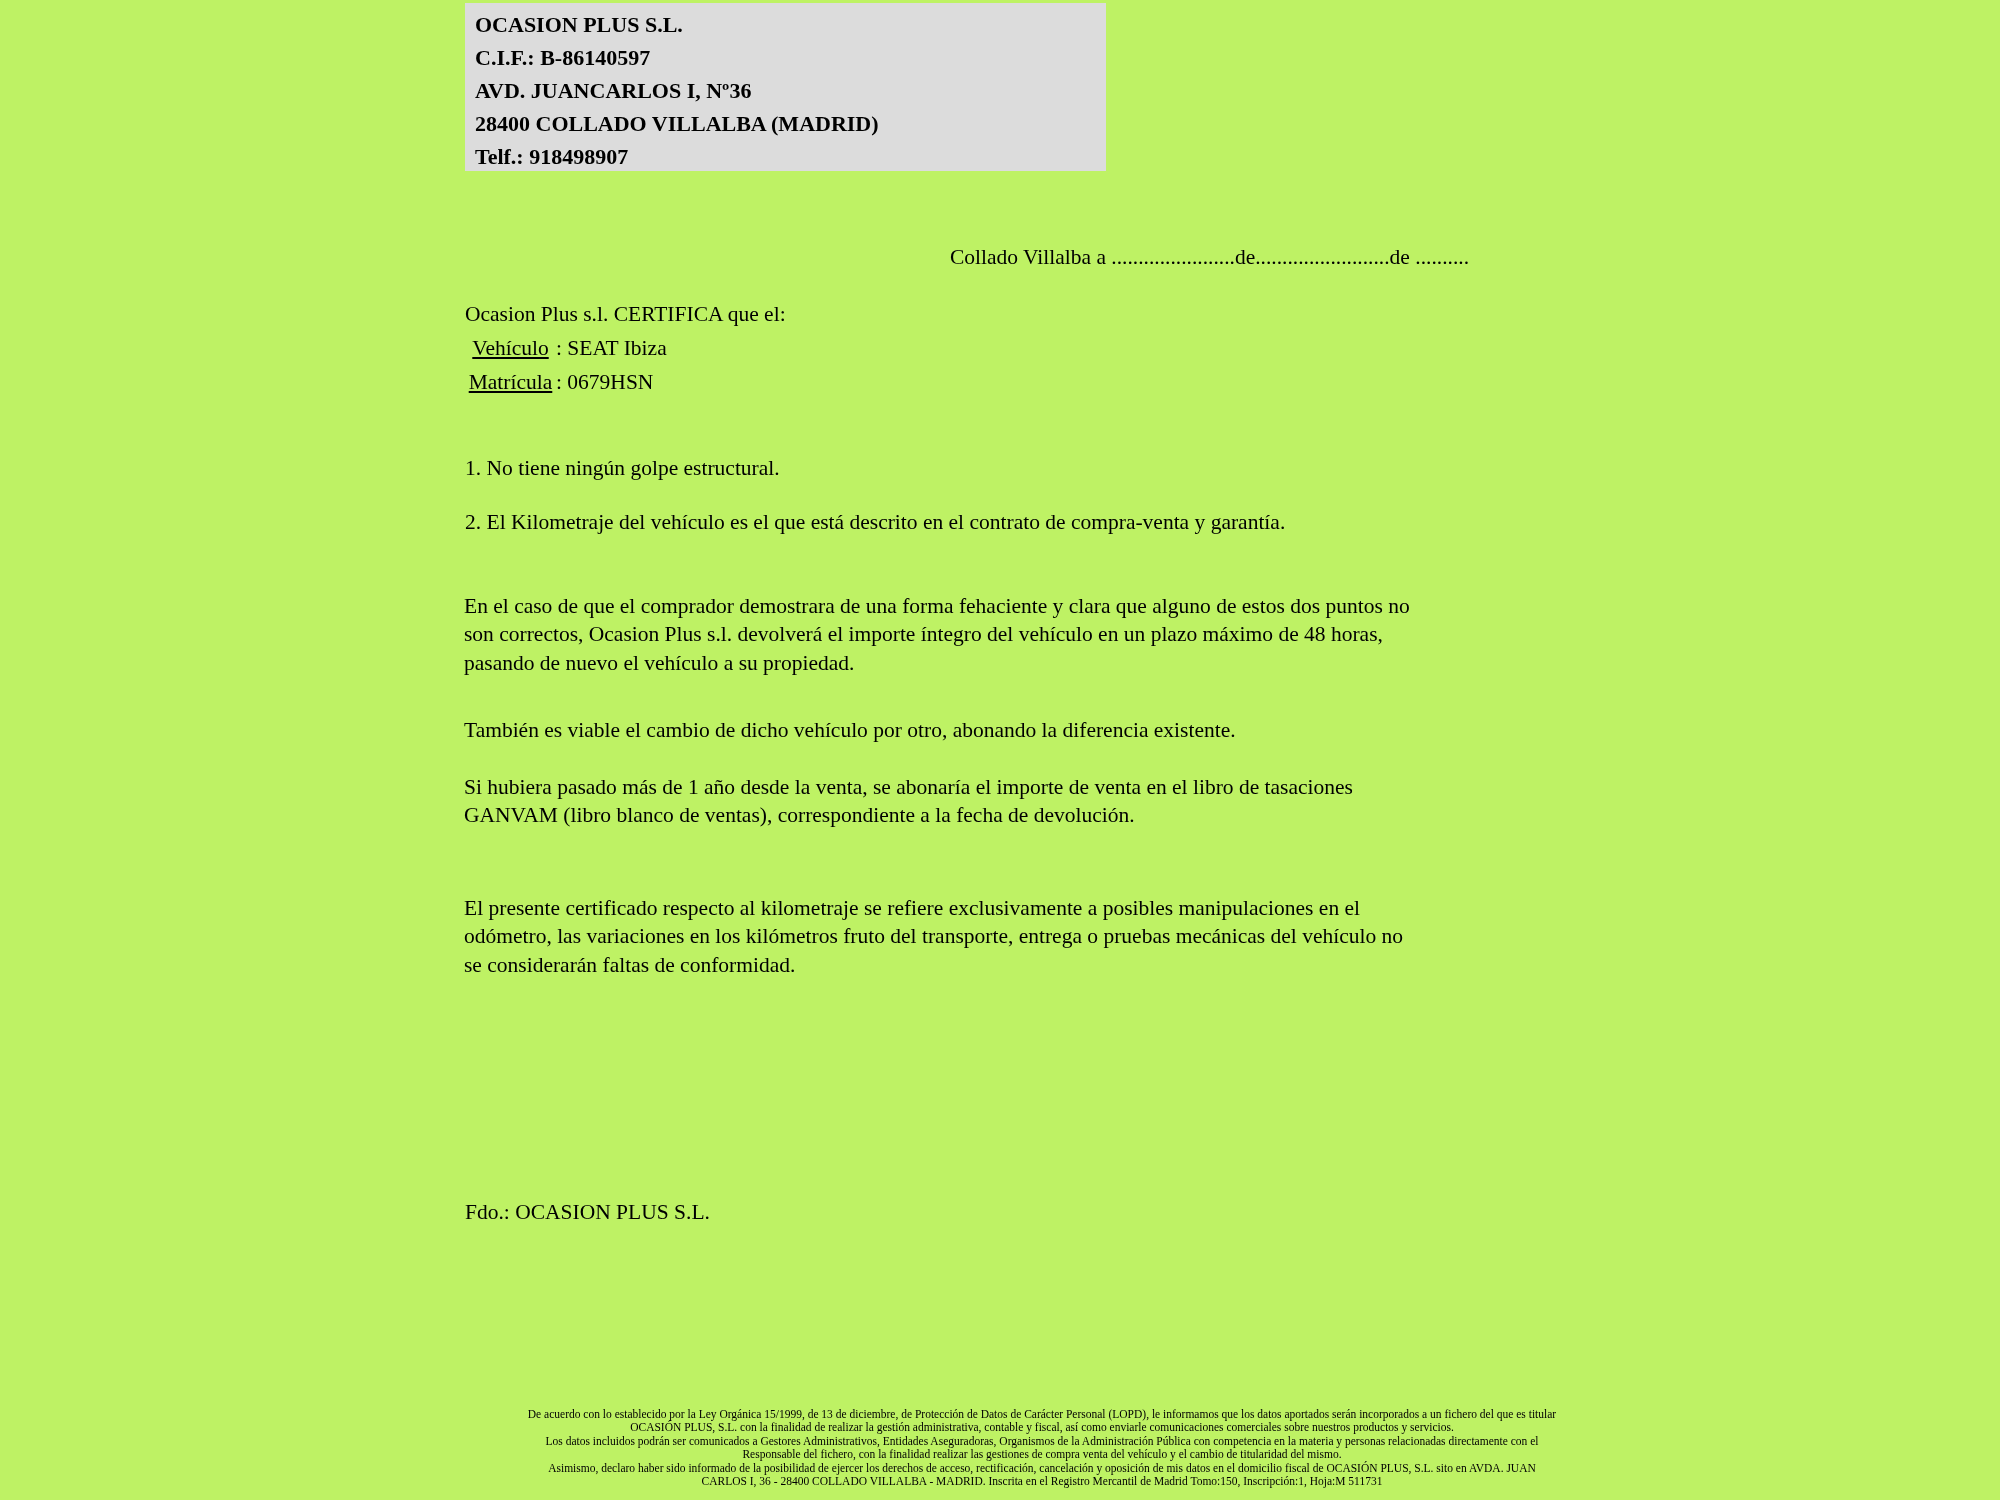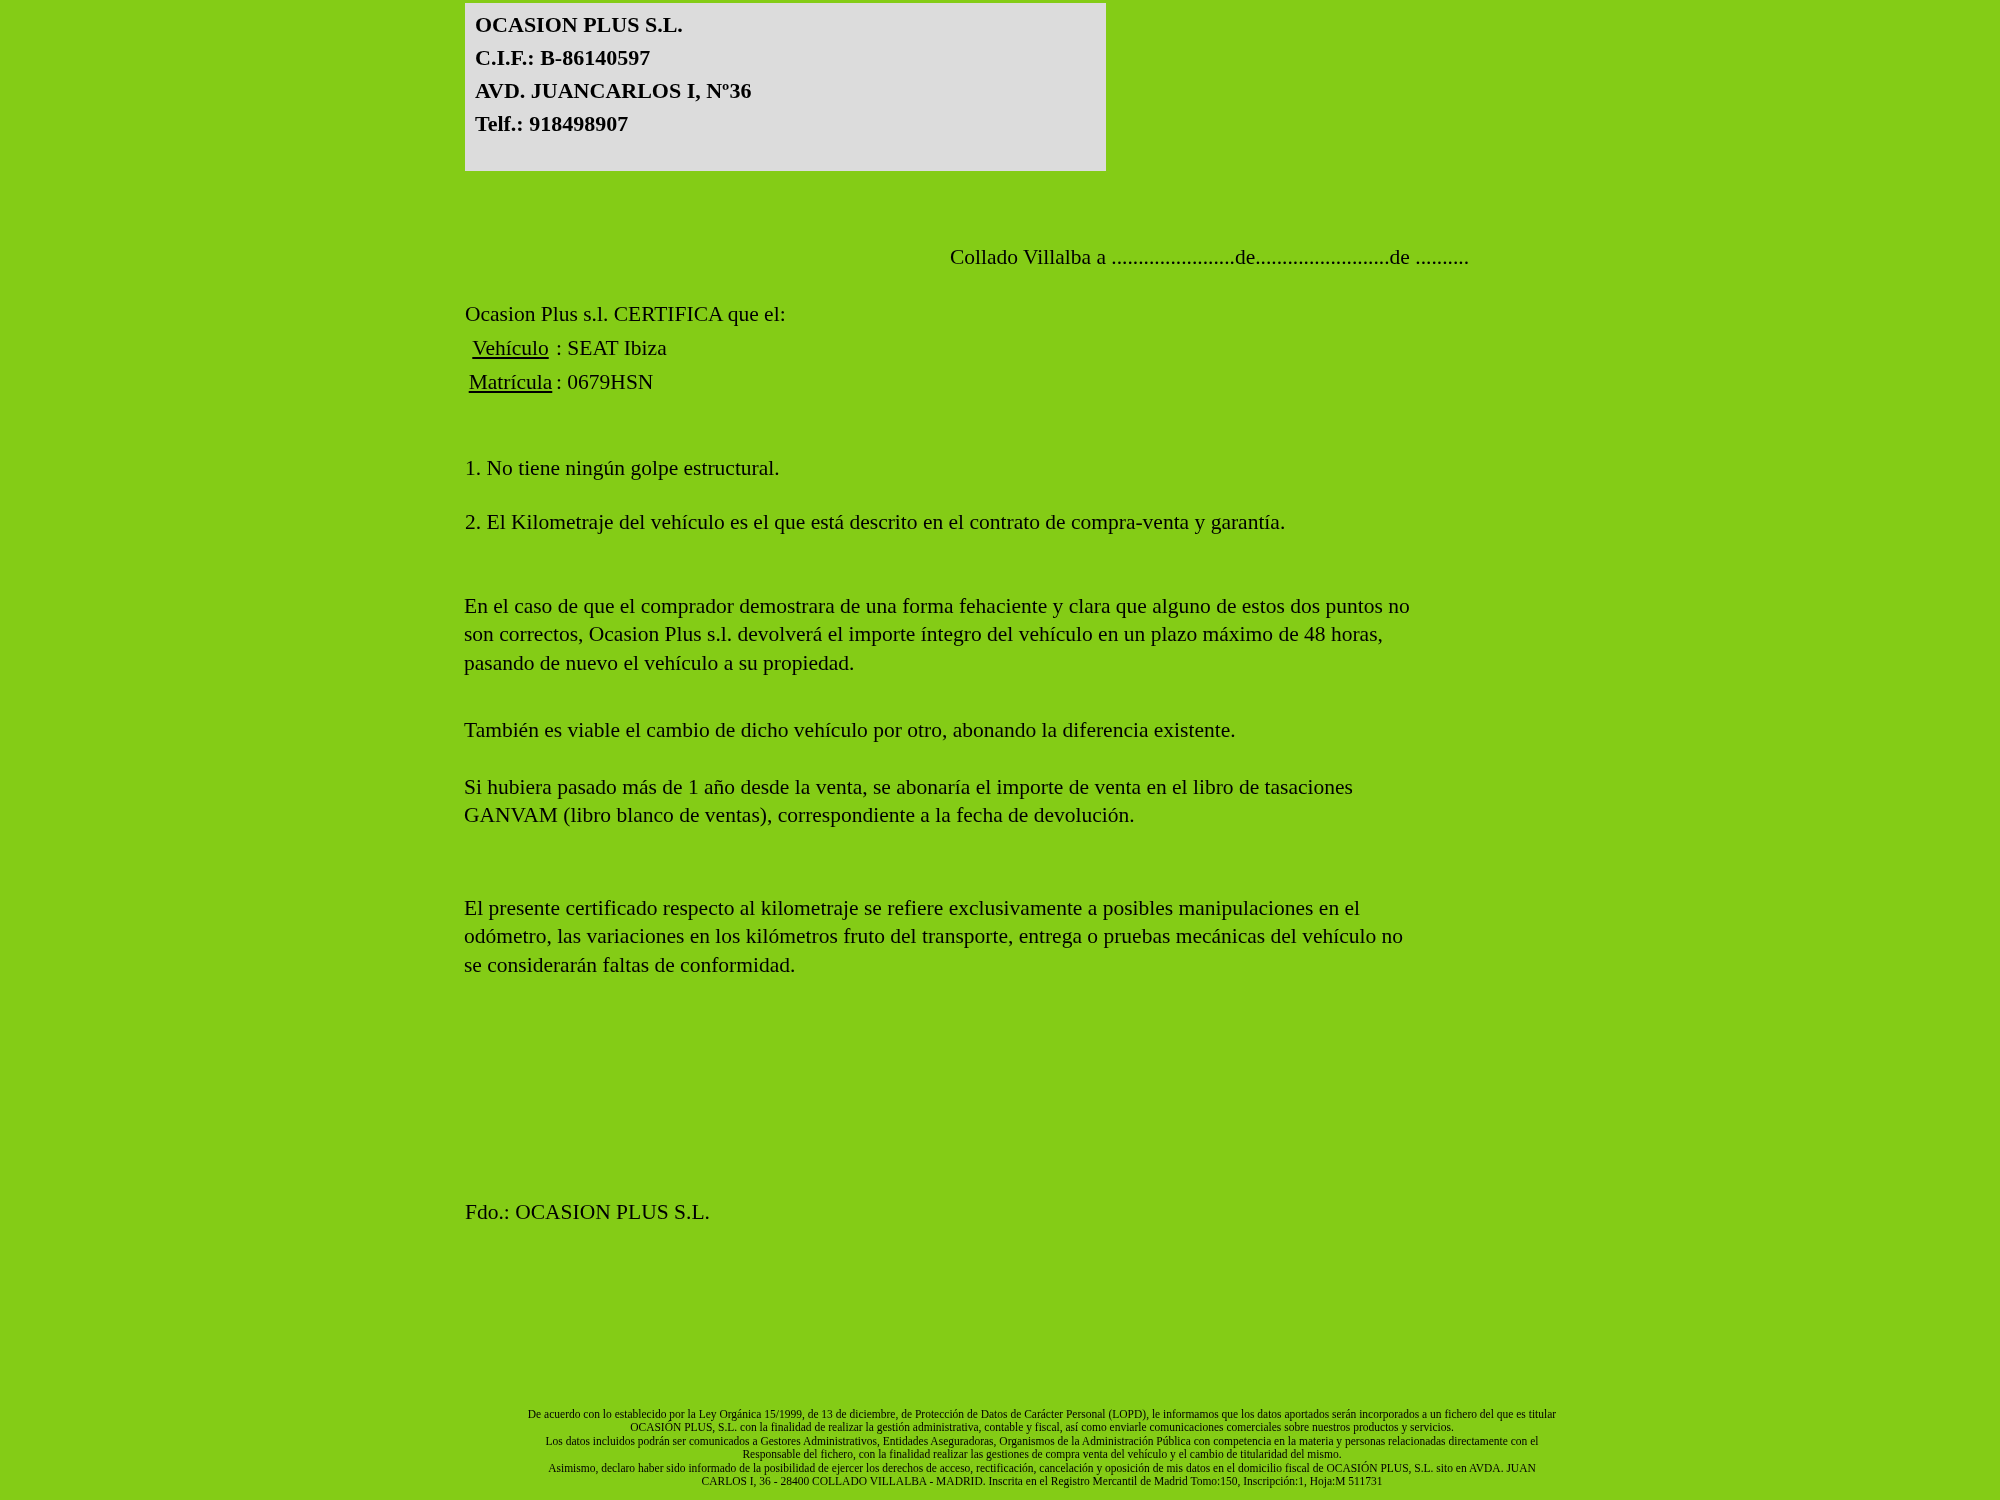--- a/index.html
+++ b/index.html
@@ -4,21 +4,21 @@
 <style>
   html, body {
     margin: 0;
     padding: 0;
     background: #ffffff;
   }
   .page {
     position: relative;
     width: 2000px;
     height: 1500px;
-    background: #84cc16;
+    background: #bef264;
     color: #000000;
     font-family: "Liberation Serif", serif;
     overflow: hidden;
   }
   .header-box {
     position: absolute;
     left: 465px;
     top: 3px;
     width: 641px;
     height: 168px;
@@ -93,20 +93,21 @@
 </style>
 </head>
 <body>
 
 <div class="page">
 
   <div class="header-box">
     <div>OCASION PLUS S.L.</div>
     <div>C.I.F.: B-86140597</div>
     <div>AVD. JUANCARLOS I, Nº36</div>
+    <div>28400 COLLADO VILLALBA (MADRID)</div>
     <div>Telf.: 918498907</div>
   </div>
 
   <div class="date-line">Collado Villalba a .......................de.........................de ..........</div>
 
   <div class="certifica">
     <div>Ocasion Plus s.l. CERTIFICA que el:</div>
     <div>
       <span class="lbl">Vehículo</span><span>: SEAT Ibiza</span>
     </div>

